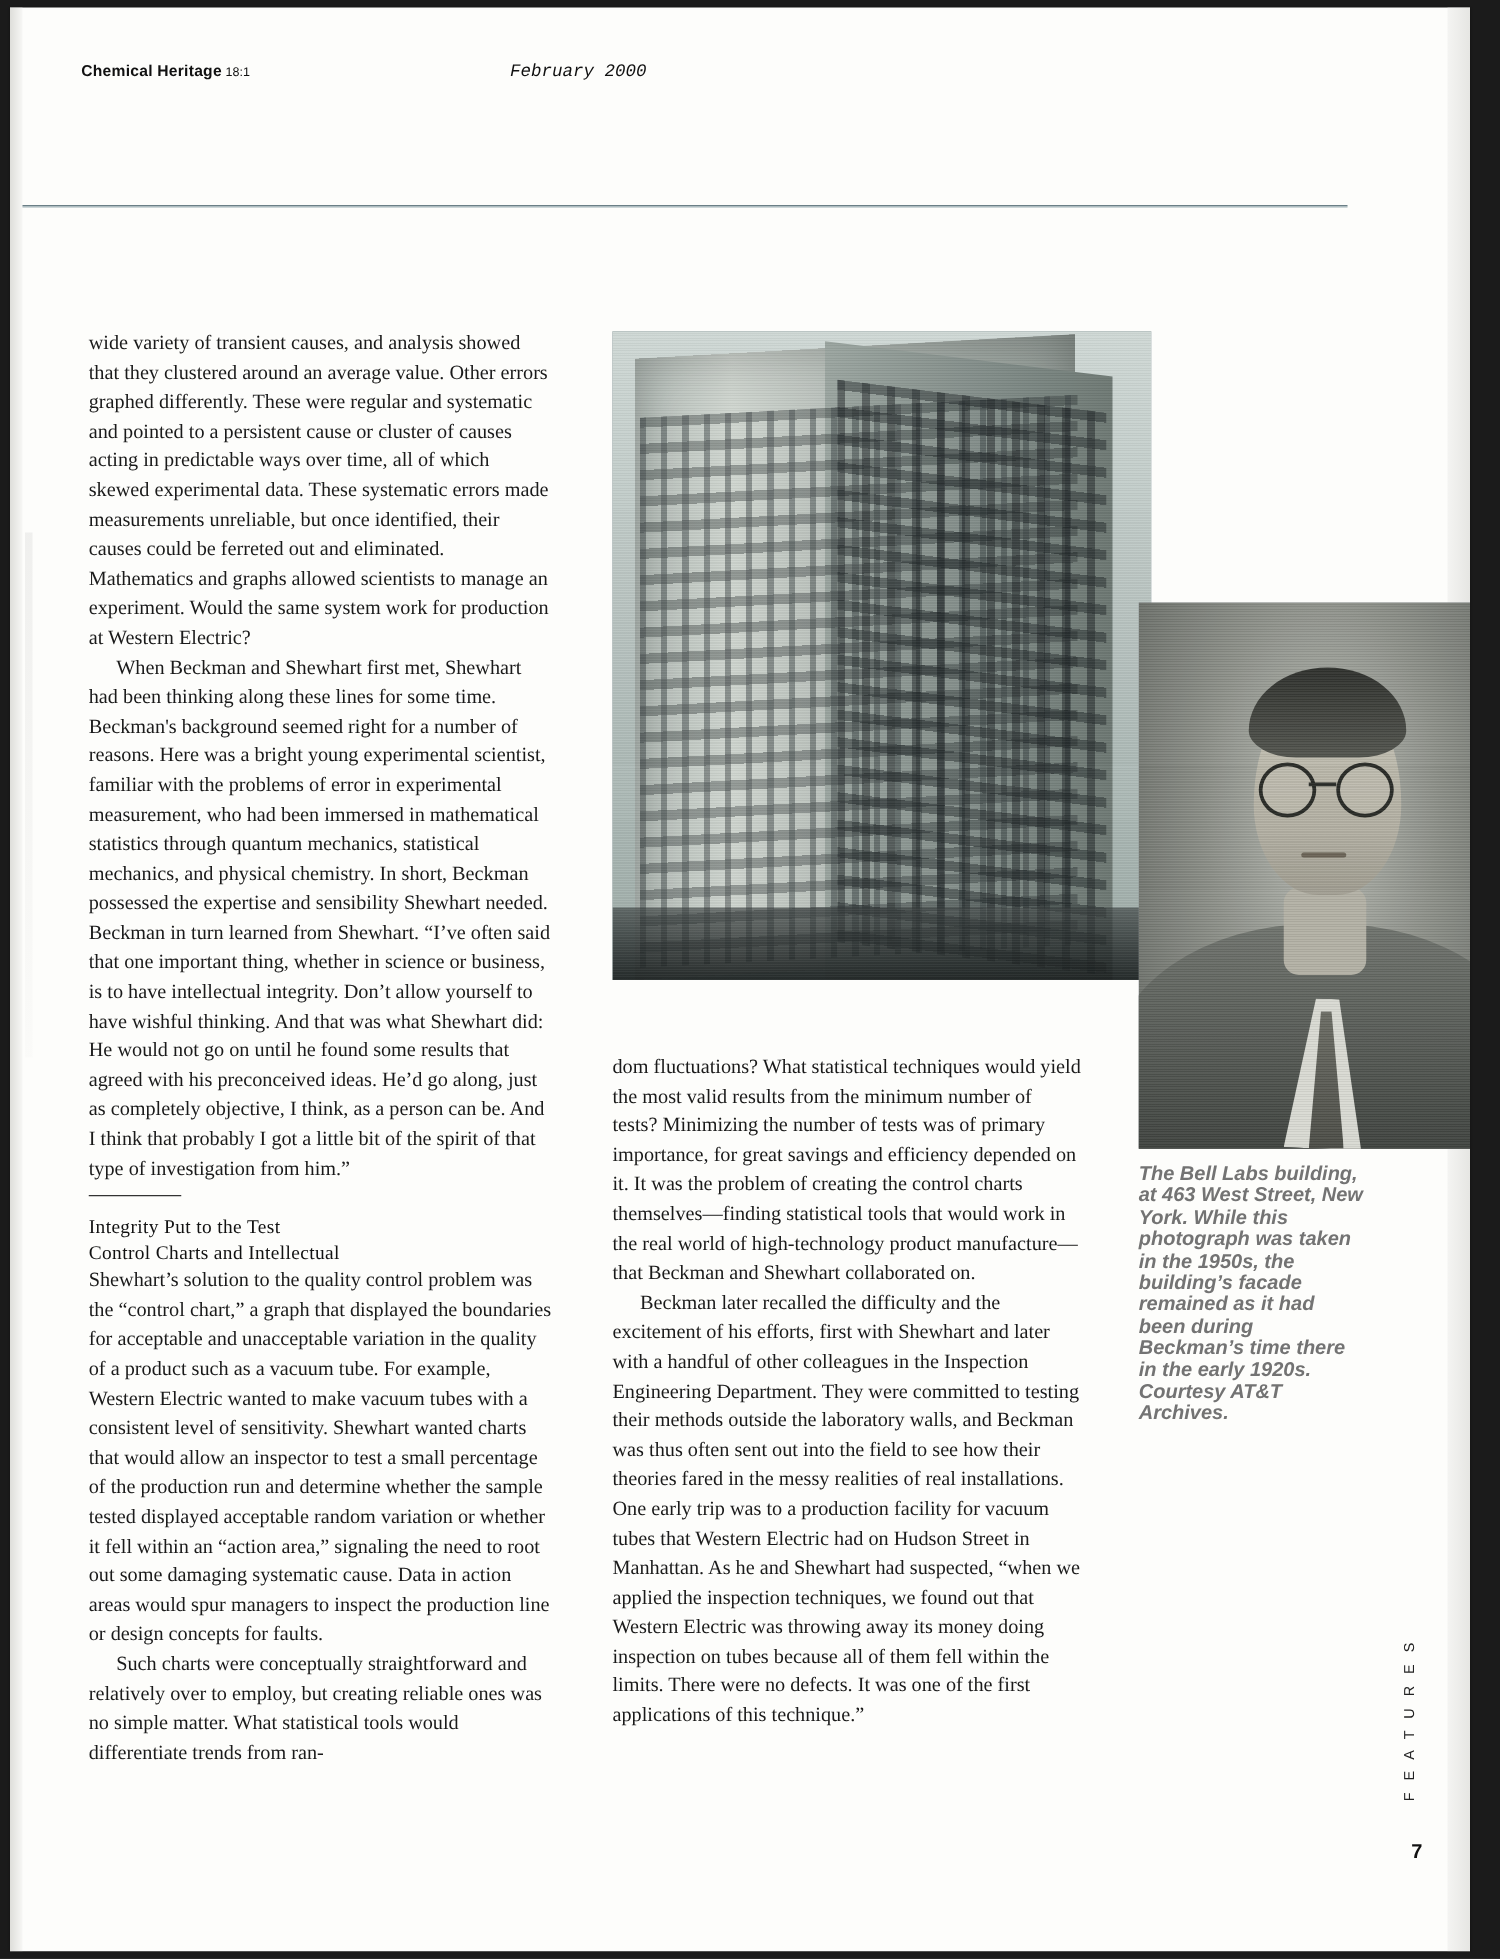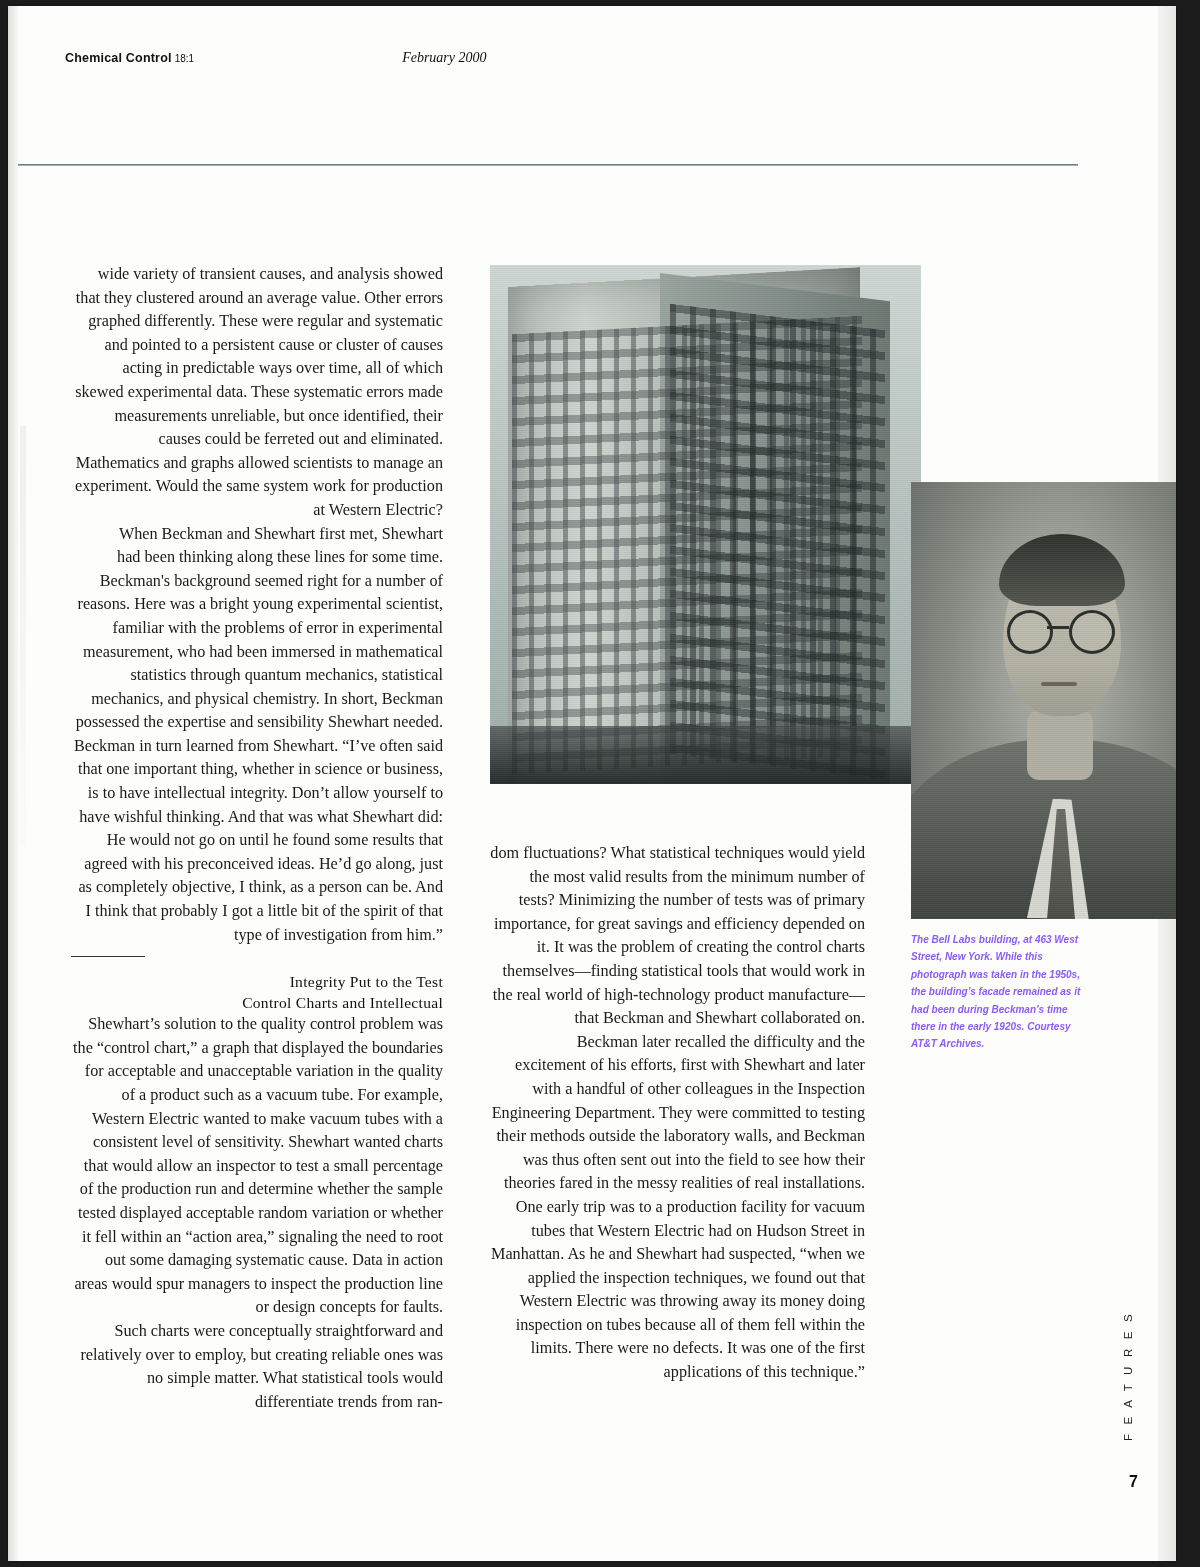--- a/index.html
+++ b/index.html
@@ -61,21 +61,21 @@
     color: #111;
   }
   .rh-vol {
     font-family: "Liberation Sans", sans-serif;
     font-size: 10px;
     font-weight: normal;
     color: #111;
     margin-left: 3px;
   }
   .rh-date {
-    font-family: Liberation Serif, serif;
+    font-family: Liberation Mono, monospace;
     font-style: italic;
     font-size: 14px;
     color: #111;
     margin-left: 208px;
   }
 
   
   .ghost {
     position: absolute;
     font-family: "Liberation Serif", serif;
@@ -103,21 +103,21 @@
     background: #9fb1b6;
   }
 
   
   .col {
     position: absolute;
     font-family: "Liberation Serif", serif;
     font-size: 16.2px;
     line-height: 23.6px;
     color: #1a1a1a;
-    text-align: right;
+    text-align: left;
     hyphens: manual;
   }
   .col p {
     margin: 0;
   }
   .col p + p {
     text-indent: 22px;
   }
   .col-left {
     left: 63px;
@@ -328,23 +328,23 @@
   }
 
   
   .caption {
     position: absolute;
     left: 903px;
     width: 180px;
     font-family: "Liberation Sans", sans-serif;
     font-style: italic;
     font-weight: bold;
-    font-size: 10px;
+    font-size: 16px;
     line-height: 17.4px;
-    color: #8b5cf6;
+    color: #737373;
   }
   .caption-1 { top: 925px; }
   .caption-2 { top: 1100px; }
 
   
   .side-label {
     position: absolute;
     right: 42px;
     top: 1305px;
     font-family: "Liberation Sans", sans-serif;
@@ -377,21 +377,21 @@
 </style>
 </head>
 <body>
 
 <div class="page">
 
   <div class="sheet-edge-left"></div>
   <div class="sheet-edge-right"></div>
 
   <div class="running-head">
-    <span class="rh-journal">Chemical Control</span><span class="rh-vol">18:1</span><span class="rh-date">February 2000</span>
+    <span class="rh-journal">Chemical Heritage</span><span class="rh-vol">18:1</span><span class="rh-date">February 2000</span>
   </div>
 
   <div class="ghost" style="left:300px; top:44px;">&nbsp;</div>
 
   <div class="head-rule"></div>
   <div class="head-rule-2"></div>
   <div class="ghost-col"></div>
 
   <div class="photo-building">
     <div class="bld-sky"></div>

